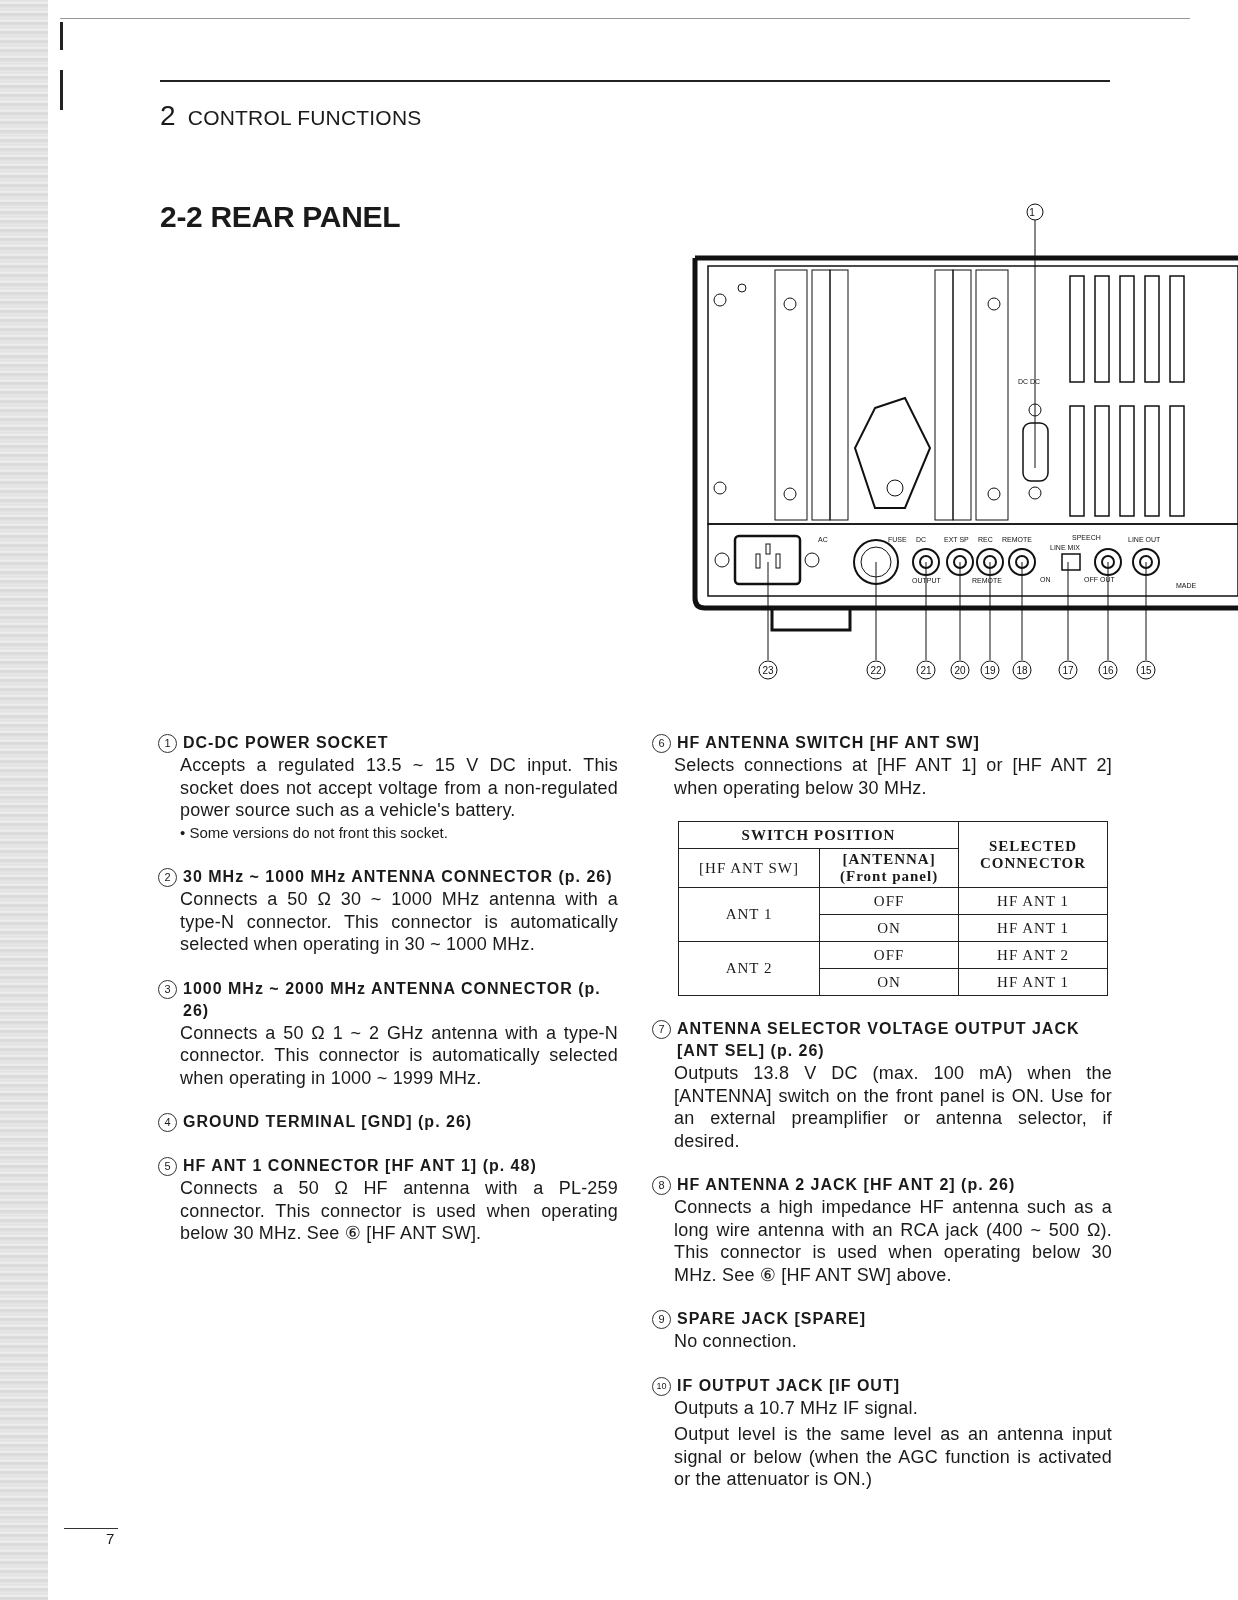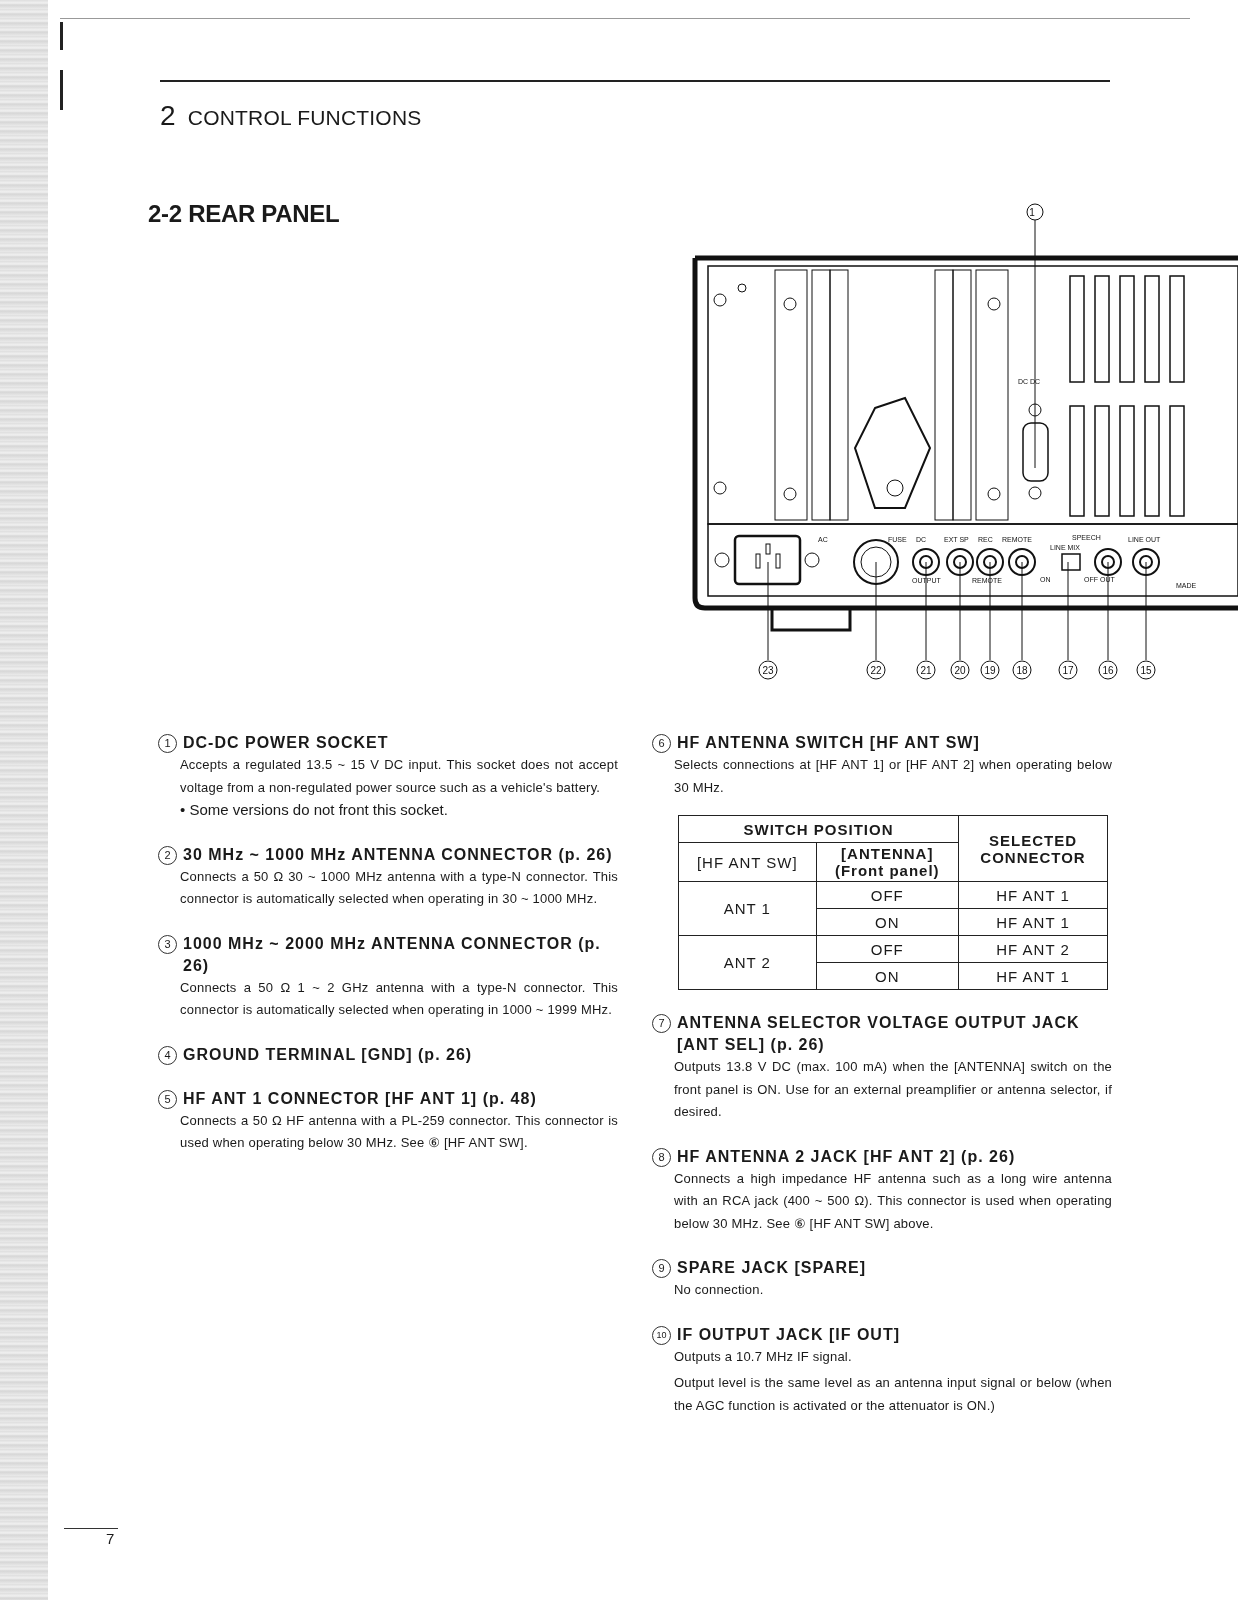--- a/index.html
+++ b/index.html
@@ -5,32 +5,32 @@
   html,body{margin:0;padding:0;}
   body{width:1238px;height:1600px;background:#fff;position:relative;overflow:hidden;
        font-family:"Liberation Sans",sans-serif;color:#1a1a1a;}
   .scan-edge{position:absolute;left:0;top:0;width:48px;height:1600px;
        background:repeating-linear-gradient(180deg,#d8d8d8 0,#eee 3px,#cfcfcf 5px,#e6e6e6 9px);opacity:.85;}
   .bind-mark{position:absolute;left:60px;width:3px;background:#222;}
   .top-rule{position:absolute;left:60px;top:18px;width:1130px;height:1px;background:#999;}
   .header-rule{position:absolute;left:160px;top:80px;width:950px;height:2px;background:#222;}
   .chapter{position:absolute;left:160px;top:100px;font-size:21px;letter-spacing:.2px;text-align:center;}
   .chapter .num{font-size:28px;margin-right:6px;}
-  .section-title{position:absolute;left:148px;top:200px;font-size:24px;font-weight:bold;letter-spacing:-.3px;}
+  .section-title{position:absolute;left:160px;top:200px;font-size:30px;font-weight:bold;letter-spacing:-.3px;}
   .diagram{position:absolute;left:690px;top:198px;width:548px;height:490px;}
   .col{position:absolute;width:460px;}
   .col-left{left:158px;top:732px;}
   .col-right{left:652px;top:732px;width:460px;}
   .item{margin-bottom:22px;}
   .item-head{display:flex;font-size:16px;font-weight:bold;letter-spacing:1px;line-height:22px;}
   .badge{display:inline-block;width:17px;height:17px;border:1px solid #333;border-radius:50%;
      font-size:11px;font-weight:normal;text-align:center;line-height:17px;margin-right:6px;margin-top:2px;flex:none;letter-spacing:0;}
-  .item-body{margin-left:22px;font-size:13px;line-height:22.5px;text-align:justify;letter-spacing:.2px;}
+  .item-body{margin-left:22px;font-size:18px;line-height:22.5px;text-align:justify;letter-spacing:.2px;}
   .note{margin-left:22px;font-size:15px;line-height:22.5px;}
-  table.sw{border-collapse:collapse;margin:16px 0 22px 26px;width:430px;font-size:15px;letter-spacing:1px;}
+  table.sw{border-collapse:collapse;margin:22px 0 22px 26px;width:430px;font-size:15px;letter-spacing:1px;font-family:Liberation Serif, serif;}
   table.sw td,table.sw th{border:1.5px solid #222;text-align:center;padding:2px 4px;height:22px;}
   table.sw th{font-weight:bold;}
   table.sw .norm{font-weight:normal;text-align:center;}
   .page-num{position:absolute;left:106px;top:1530px;font-size:15px;}
   .page-rule{position:absolute;left:64px;top:1528px;width:54px;height:1px;background:#333;}
 </style>
 </head>
 <body>
 
 <div class="scan-edge"></div>

